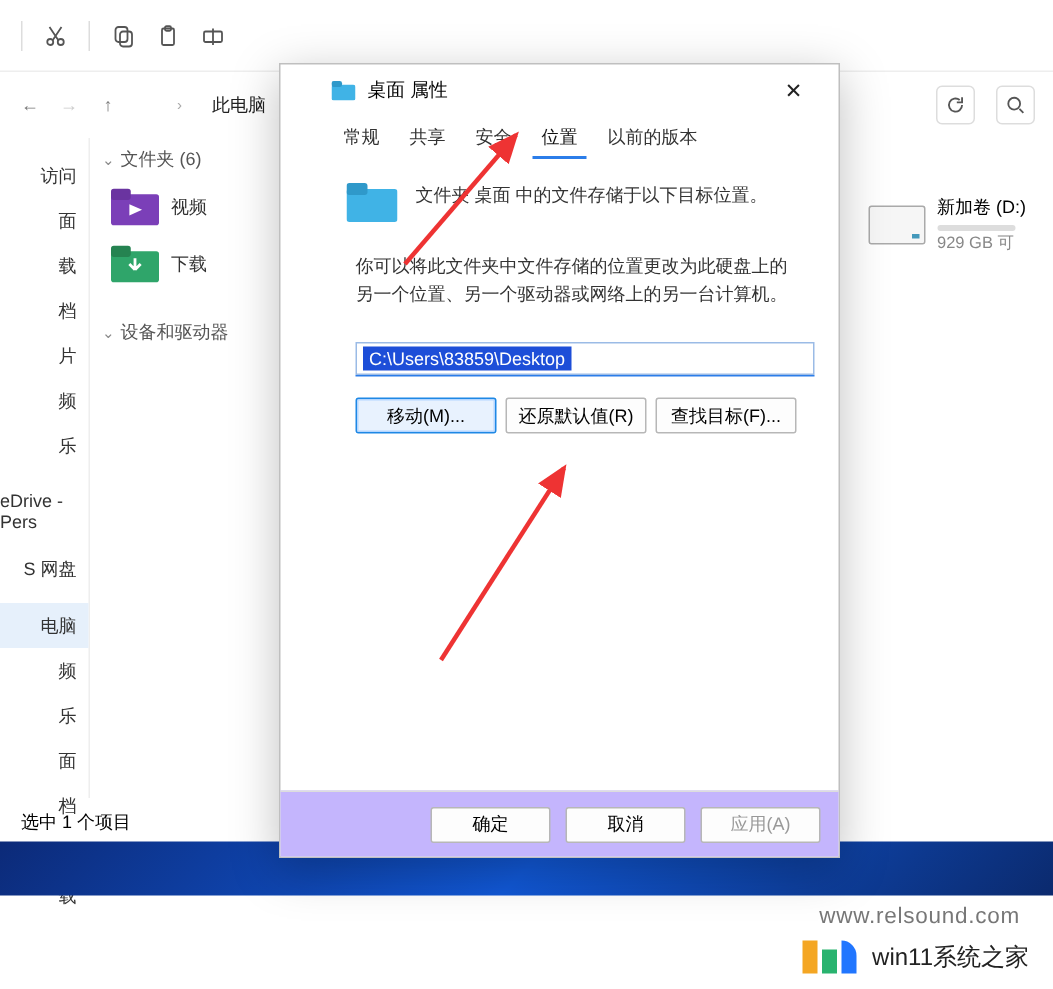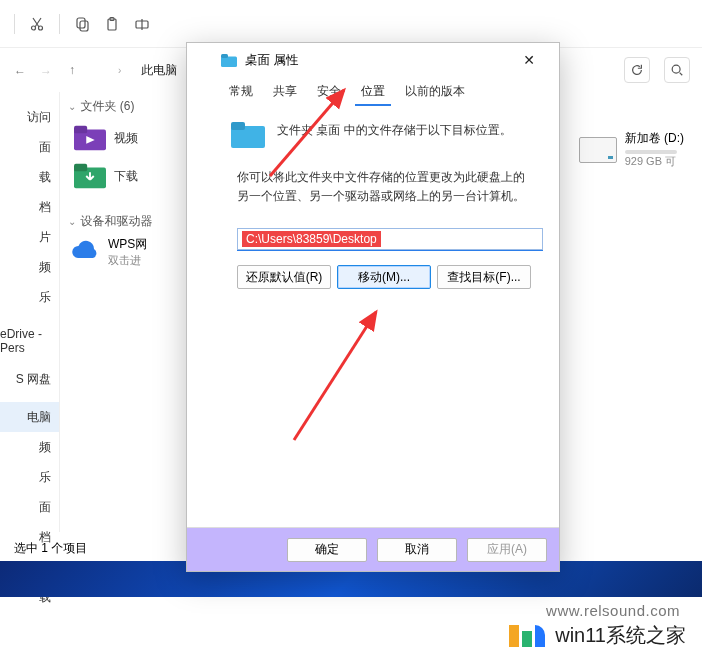--- a/index.html
+++ b/index.html
@@ -52,38 +52,38 @@
     
     .taskbar{position:absolute;left:0;bottom:62px;width:702px;height:36px;background:linear-gradient(135deg,#0c2a78 0%,#1158d6 50%,#0b2a6e 100%);}
 
     
     .watermark{position:absolute;right:16px;bottom:10px;display:flex;align-items:center;gap:10px;}
     .wm-icon{display:flex;gap:3px;}
     .wm-icon span{width:10px;height:22px;display:block;}
     .wm-icon span.a{background:#f4a623;height:22px;}
     .wm-icon span.b{background:#29b36f;height:16px;margin-top:6px;}
     .wm-icon span.c{background:#2176ff;height:22px;border-radius:0 10px 0 0;}
-    .wm-txt{font-size:20px;color:#222;}
+    .wm-txt{font-size:16px;color:#222;}
     .wm-url{position:absolute;right:22px;bottom:40px;font-size:15px;color:#777;letter-spacing:.5px;margin-left:23px;}
 
     
     .dialog{position:absolute;left:186px;top:42px;width:374px;height:530px;background:#fff;border:1px solid #bfbfbf;box-shadow:0 8px 30px rgba(0,0,0,.25);padding-left:24px;}
     .dlg-title{height:34px;display:flex;align-items:center;gap:8px;padding:0 10px;font-size:12.5px;}
     .dlg-title .ic{width:16px;height:13px;}
     .dlg-close{margin-left:auto;width:40px;height:28px;display:flex;align-items:center;justify-content:center;color:#222;cursor:pointer;font-size:14px;}
     .tabs{display:flex;gap:0;padding:2px 8px 0;font-size:12px;}
     .tab{padding:4px 10px;color:#333;cursor:pointer;}
     .tab.active{color:#111;position:relative;}
     .tab.active::after{content:"";position:absolute;left:4px;right:4px;bottom:-2px;height:2px;background:#2b7de9;}
     .dlg-body{padding:12px 20px;font-size:12px;color:#333;}
     .descrow{display:flex;align-items:flex-start;gap:12px;margin-bottom:20px;margin-top:6px;}
     .desc-ic{width:34px;height:26px;flex-shrink:0;}
     .desc2{margin:4px 6px 22px 6px;line-height:1.6;}
     .pathbox{width:306px;height:22px;margin-left:6px;}
-    .pathbox .sel{display:inline-block;background:#ef4444;color:#fff;padding:1px 4px;font-size:12px;}
+    .pathbox .sel{display:inline-block;background:#1d4ed8;color:#fff;padding:1px 4px;font-size:12px;}
     .path-line{margin-top:0;width:306px;height:1px;background:#2b7de9;margin-left:6px;}
     .btnrow{margin:14px 0 0 6px;display:flex;gap:6px;}
     .btn{min-width:94px;height:24px;border:1px solid #b7b7b7;background:#fdfdfd;font-size:12px;cursor:pointer;border-radius:2px;}
     .btn.hover{border-color:#1e88e5;background:#e8f2fe;box-shadow:0 0 0 1px #b4d6ff inset;}
     .dlg-footer{position:absolute;bottom:0;left:0;right:0;height:44px;background:#c4b5fd;border-top:1px solid #ddd;display:flex;align-items:center;justify-content:flex-end;gap:10px;padding-right:12px;}
     .fbtn{min-width:80px;height:24px;border:1px solid #b7b7b7;background:#fdfdfd;font-size:12px;cursor:pointer;border-radius:2px;}
     .fbtn[disabled]{color:#999;cursor:default;}
 
     
     .arrow{position:absolute;pointer-events:none;}
@@ -190,31 +190,20 @@
           </svg>
       </span>
       <span>下载</span>
     </div>
 
     <div style="height:14px"></div>
     <div class="grouphdr">
       <span class="chev">⌄</span>
       <span>设备和驱动器</span>
     </div>
-    <div class="itm-sm">
-      <span>
-        <svg class="cloud" viewBox="0 0 30 22">
-            <path d="M8 18a6 6 0 0 1 .5-12A8 8 0 0 1 24 9a5 5 0 0 1-1 9H8z" fill="#2b7de9"></path>
-          </svg>
-      </span>
-      <span>
-        <div>WPS网</div>
-        <div class="subtxt">双击进</div>
-      </span>
-    </div>
   </div>
 
   <div class="rightcol" style="top:38px;">
     <div class="ritm">
       <svg class="folder-big" viewBox="0 0 34 26">
           <rect x="0" y="4" width="34" height="22" rx="2" fill="#3da0e3"></rect>
           <rect x="0" y="0" width="14" height="8" rx="2" fill="#2c86c7"></rect>
           <rect x="10" y="9" width="14" height="12" fill="#fff" rx="1"></rect>
         </svg>
       <span>文档</span>
@@ -277,22 +266,22 @@
       <div>文件夹 桌面 中的文件存储于以下目标位置。</div>
     </div>
     <div class="desc2">你可以将此文件夹中文件存储的位置更改为此硬盘上的另一个位置、另一个驱动器或网络上的另一台计算机。</div>
     <div class="pathbox">
       <div style="border:1px solid #9bbbe6;padding:2px 4px;width:100%;height:100%;">
         <span class="sel">C:\Users\83859\Desktop</span>
       </div>
     </div>
     <div class="path-line"></div>
     <div class="btnrow">
+      <button class="btn hover">移动(M)...</button>
       <button class="btn">还原默认值(R)</button>
-      <button class="btn hover">移动(M)...</button>
       <button class="btn">查找目标(F)...</button>
     </div>
   </div>
   <div class="dlg-footer">
     <button class="fbtn">确定</button>
     <button class="fbtn">取消</button>
     <button class="fbtn" disabled="">应用(A)</button>
   </div>
 </div>
 

